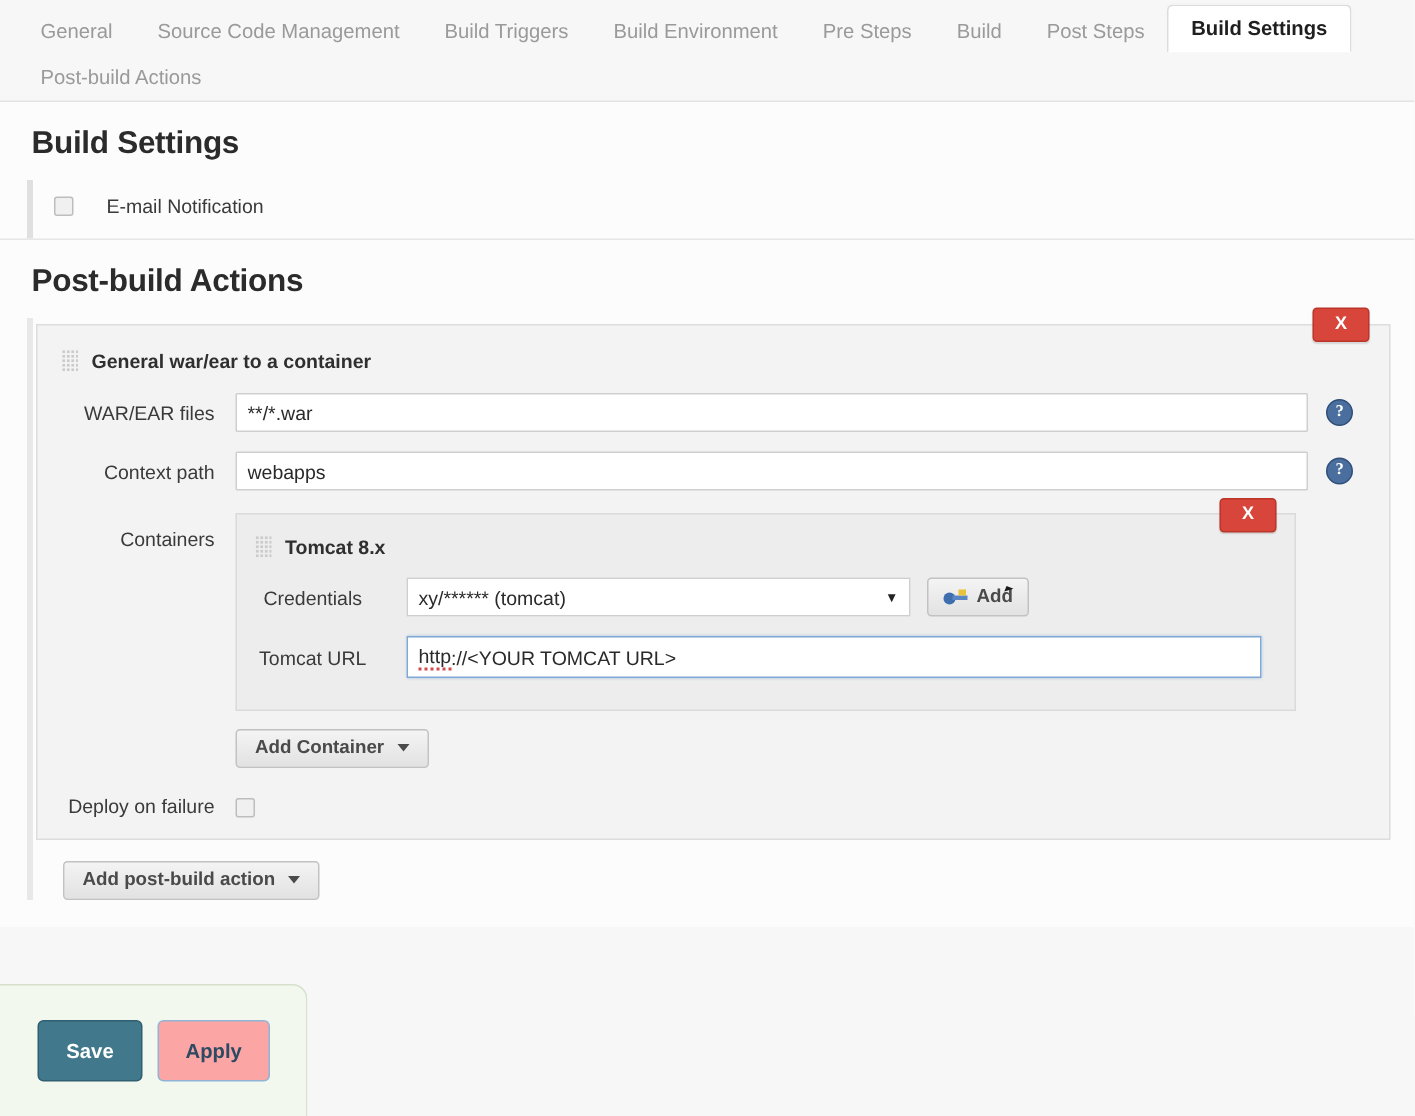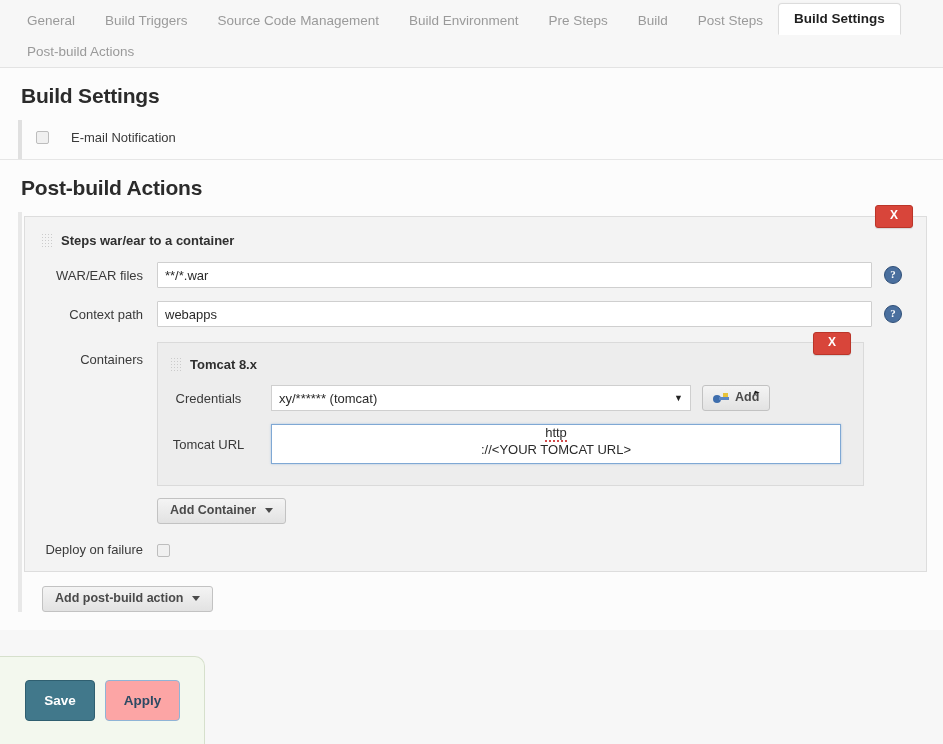--- a/index.html
+++ b/index.html
@@ -244,21 +244,21 @@
   .ilabel {
     width: 113px;
     text-align: center;
     padding-right: 12px;
     font-size: 13px;
     color: #3a3a3a;
     flex: none;
     box-sizing: border-box;
   }
   .selectbox {
-    width: 420px;
+    width: 336px;
     height: 26px;
     border: 1px solid #cfcfcf;
     background: #ffffff;
     display: flex;
     align-items: center;
     justify-content: space-between;
     padding: 0 7px;
     box-sizing: border-box;
     font-size: 13px;
     color: #2a2a2a;
@@ -321,32 +321,31 @@
     right: 7px;
     top: 6px;
     width: 0; height: 0;
     border-left: 5px solid #1a1a1a;
     border-bottom: 4px solid transparent;
     border-right: 3px solid transparent;
     transform: rotate(22deg);
   }
   .urlinput {
     width: 570px;
-    height: 40px;
+    height: 28px;
     border: 1px solid #7fa8d4;
     box-shadow: 0 0 2px rgba(110,160,215,0.55);
     background: #fff;
     font-size: 13px;
     color: #2a2a2a;
     padding: 0 7px;
     box-sizing: border-box;
     outline: none;
     display: flex;
     align-items: center;
-    flex-direction: column;
   }
   .spell {
     border-bottom: 2px dotted #d24b4b;
     padding-bottom: 0px;
   }
   .addcontainer-wrap { padding: 12px 0 0 0; }
   .dd-caret {
     margin-left: 9px;
     width: 0; height: 0;
     border-left: 4.5px solid transparent;
@@ -412,22 +411,22 @@
     cursor: pointer;
     font-family: "Liberation Sans", sans-serif;
   }
 </style>
 </head>
 <body>
 
 <div class="tabbar">
   <div class="tabrow">
     <div class="tab">General</div>
+    <div class="tab">Source Code Management</div>
     <div class="tab">Build Triggers</div>
-    <div class="tab">Source Code Management</div>
     <div class="tab">Build Environment</div>
     <div class="tab">Pre Steps</div>
     <div class="tab">Build</div>
     <div class="tab">Post Steps</div>
     <div class="tab active">Build Settings</div>
   </div>
   <div class="tabrow2">
     <div class="tab">Post-build Actions</div>
   </div>
 </div>
@@ -446,21 +445,21 @@
   <div class="section-head">Post-build Actions</div>
 
   <div class="pb-wrap">
     <div class="pb-leftbar"></div>
 
     <div class="panel">
       <div class="xbtn outer">X</div>
 
       <div class="panel-title">
         <span class="grip"></span>
-        <span>Steps war/ear to a container</span>
+        <span>General war/ear to a container</span>
       </div>
 
       <div class="frow">
         <span class="flabel">WAR/EAR files</span>
         <input class="finput wide" value="**/*.war" style="">
         <span class="help">?</span>
       </div>
 
       <div class="frow">
         <span class="flabel">Context path</span>

